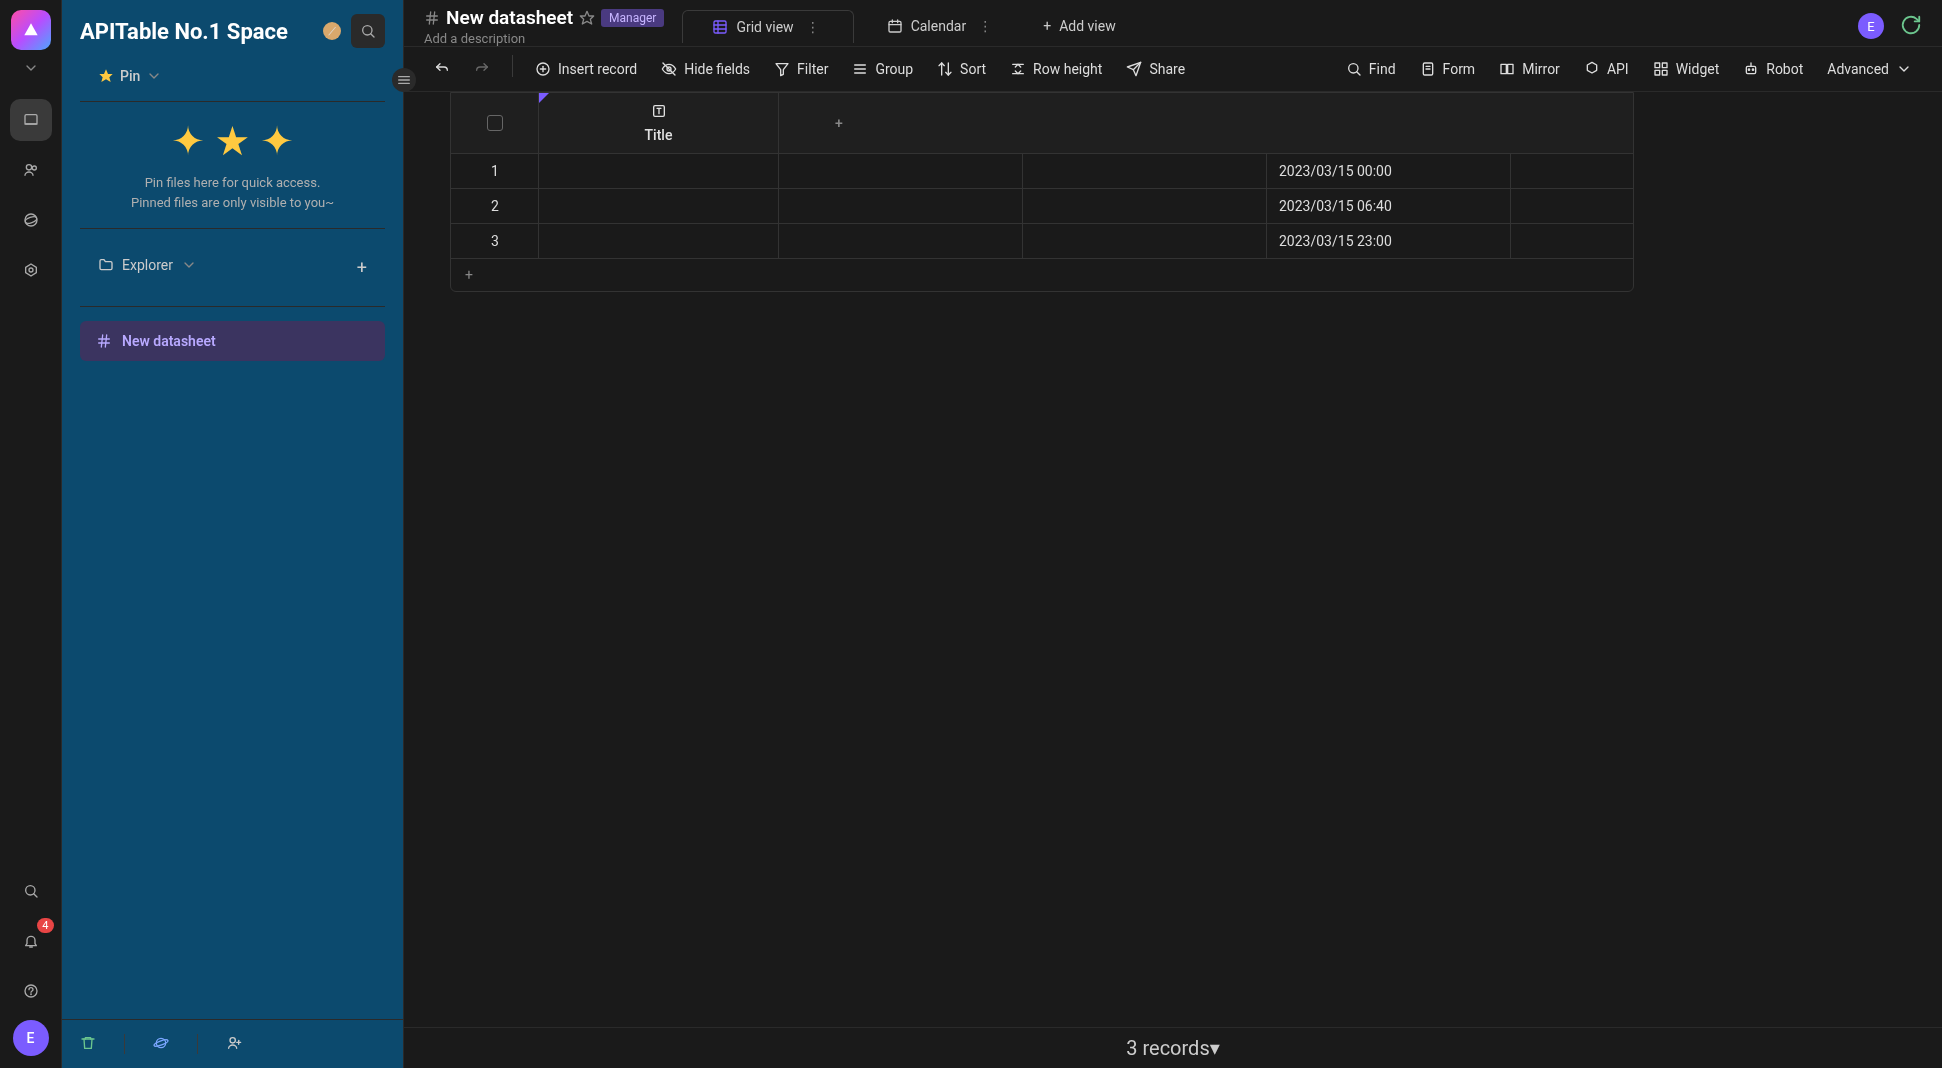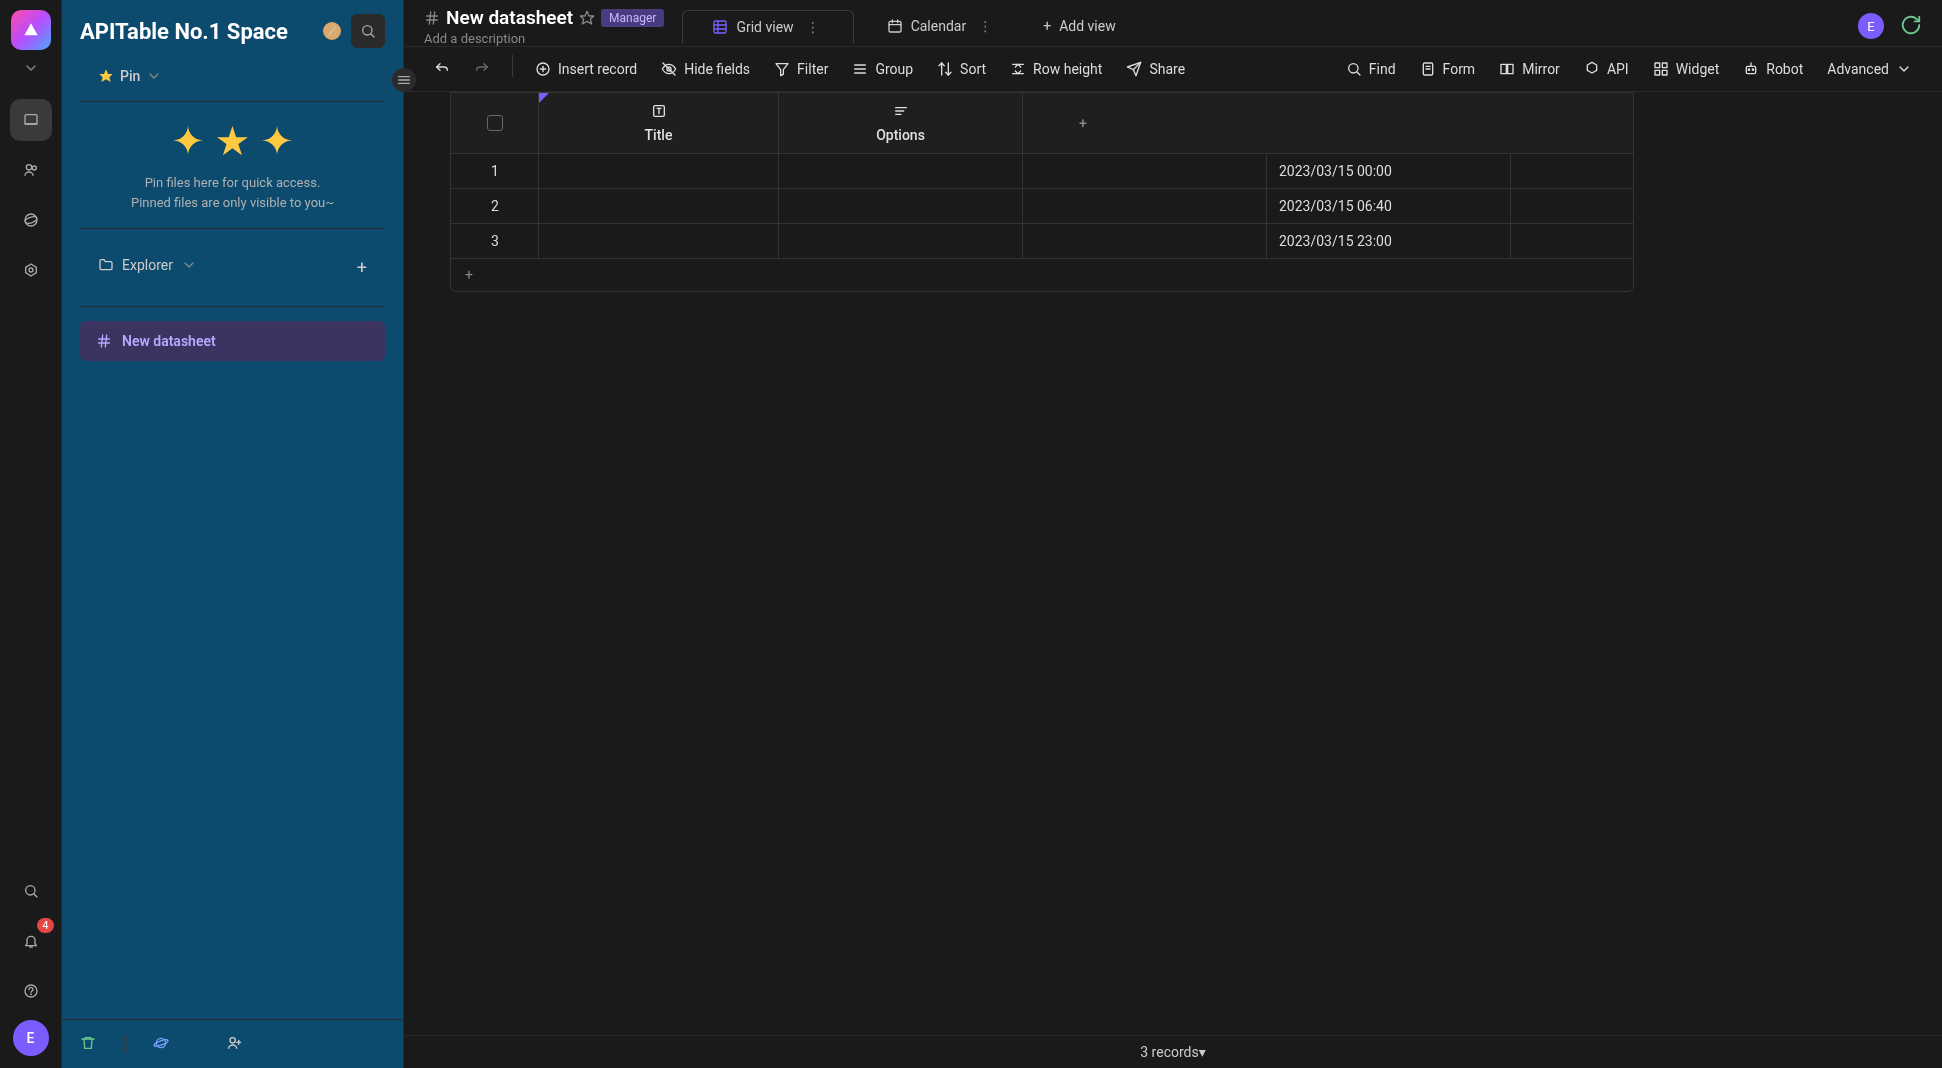--- a/index.html
+++ b/index.html
@@ -297,21 +297,21 @@
 .checkbox {
   width:16px; height:16px;
   border:1.5px solid #666;
   border-radius:3px;
   display:inline-block;
 }
 .status-bar {
   padding:8px 20px;
   text-align:center;
   color:#ccc;
-  font-size:14px;
+  font-size:20px;
   border-top:1px solid #2a2a2a;
 }
 svg { width:16px; height:16px; fill:none; stroke:currentColor; stroke-width:2; stroke-linecap:round; stroke-linejoin:round; }
 .hash-icon { color:#888; }
 </style>
 </head>
 <body>
 
 <div class="icon-rail">
   <div class="logo">
@@ -642,28 +642,20 @@
             <span class="checkbox"></span>
           </div>
         <div class="gh-cell gh-title">
           <span class="corner-mark"></span>
           <svg viewBox="0 0 24 24">
               <rect x="4" y="4" width="16" height="16" rx="2"></rect>
               <path d="M9 8h6M12 8v8"></path>
             </svg>
           <span>Title</span>
         </div>
-        <div class="gh-cell gh-options">
-          <svg viewBox="0 0 24 24">
-              <line x1="4" y1="7" x2="20" y2="7"></line>
-              <line x1="4" y1="12" x2="16" y2="12"></line>
-              <line x1="4" y1="17" x2="12" y2="17"></line>
-            </svg>
-          <span>Options</span>
-        </div>
         <div class="gh-cell gh-add">+</div>
       </div>
 
       <div class="grid-row">
         <div class="gr-cell gr-rownum">1</div>
         <div class="gr-cell gr-title"></div>
         <div class="gr-cell gr-options"></div>
         <div class="gr-cell gr-attach"></div>
         <div class="gr-cell gr-datetime">2023/03/15 00:00</div>
         <div class="gr-cell gr-pad"></div>

